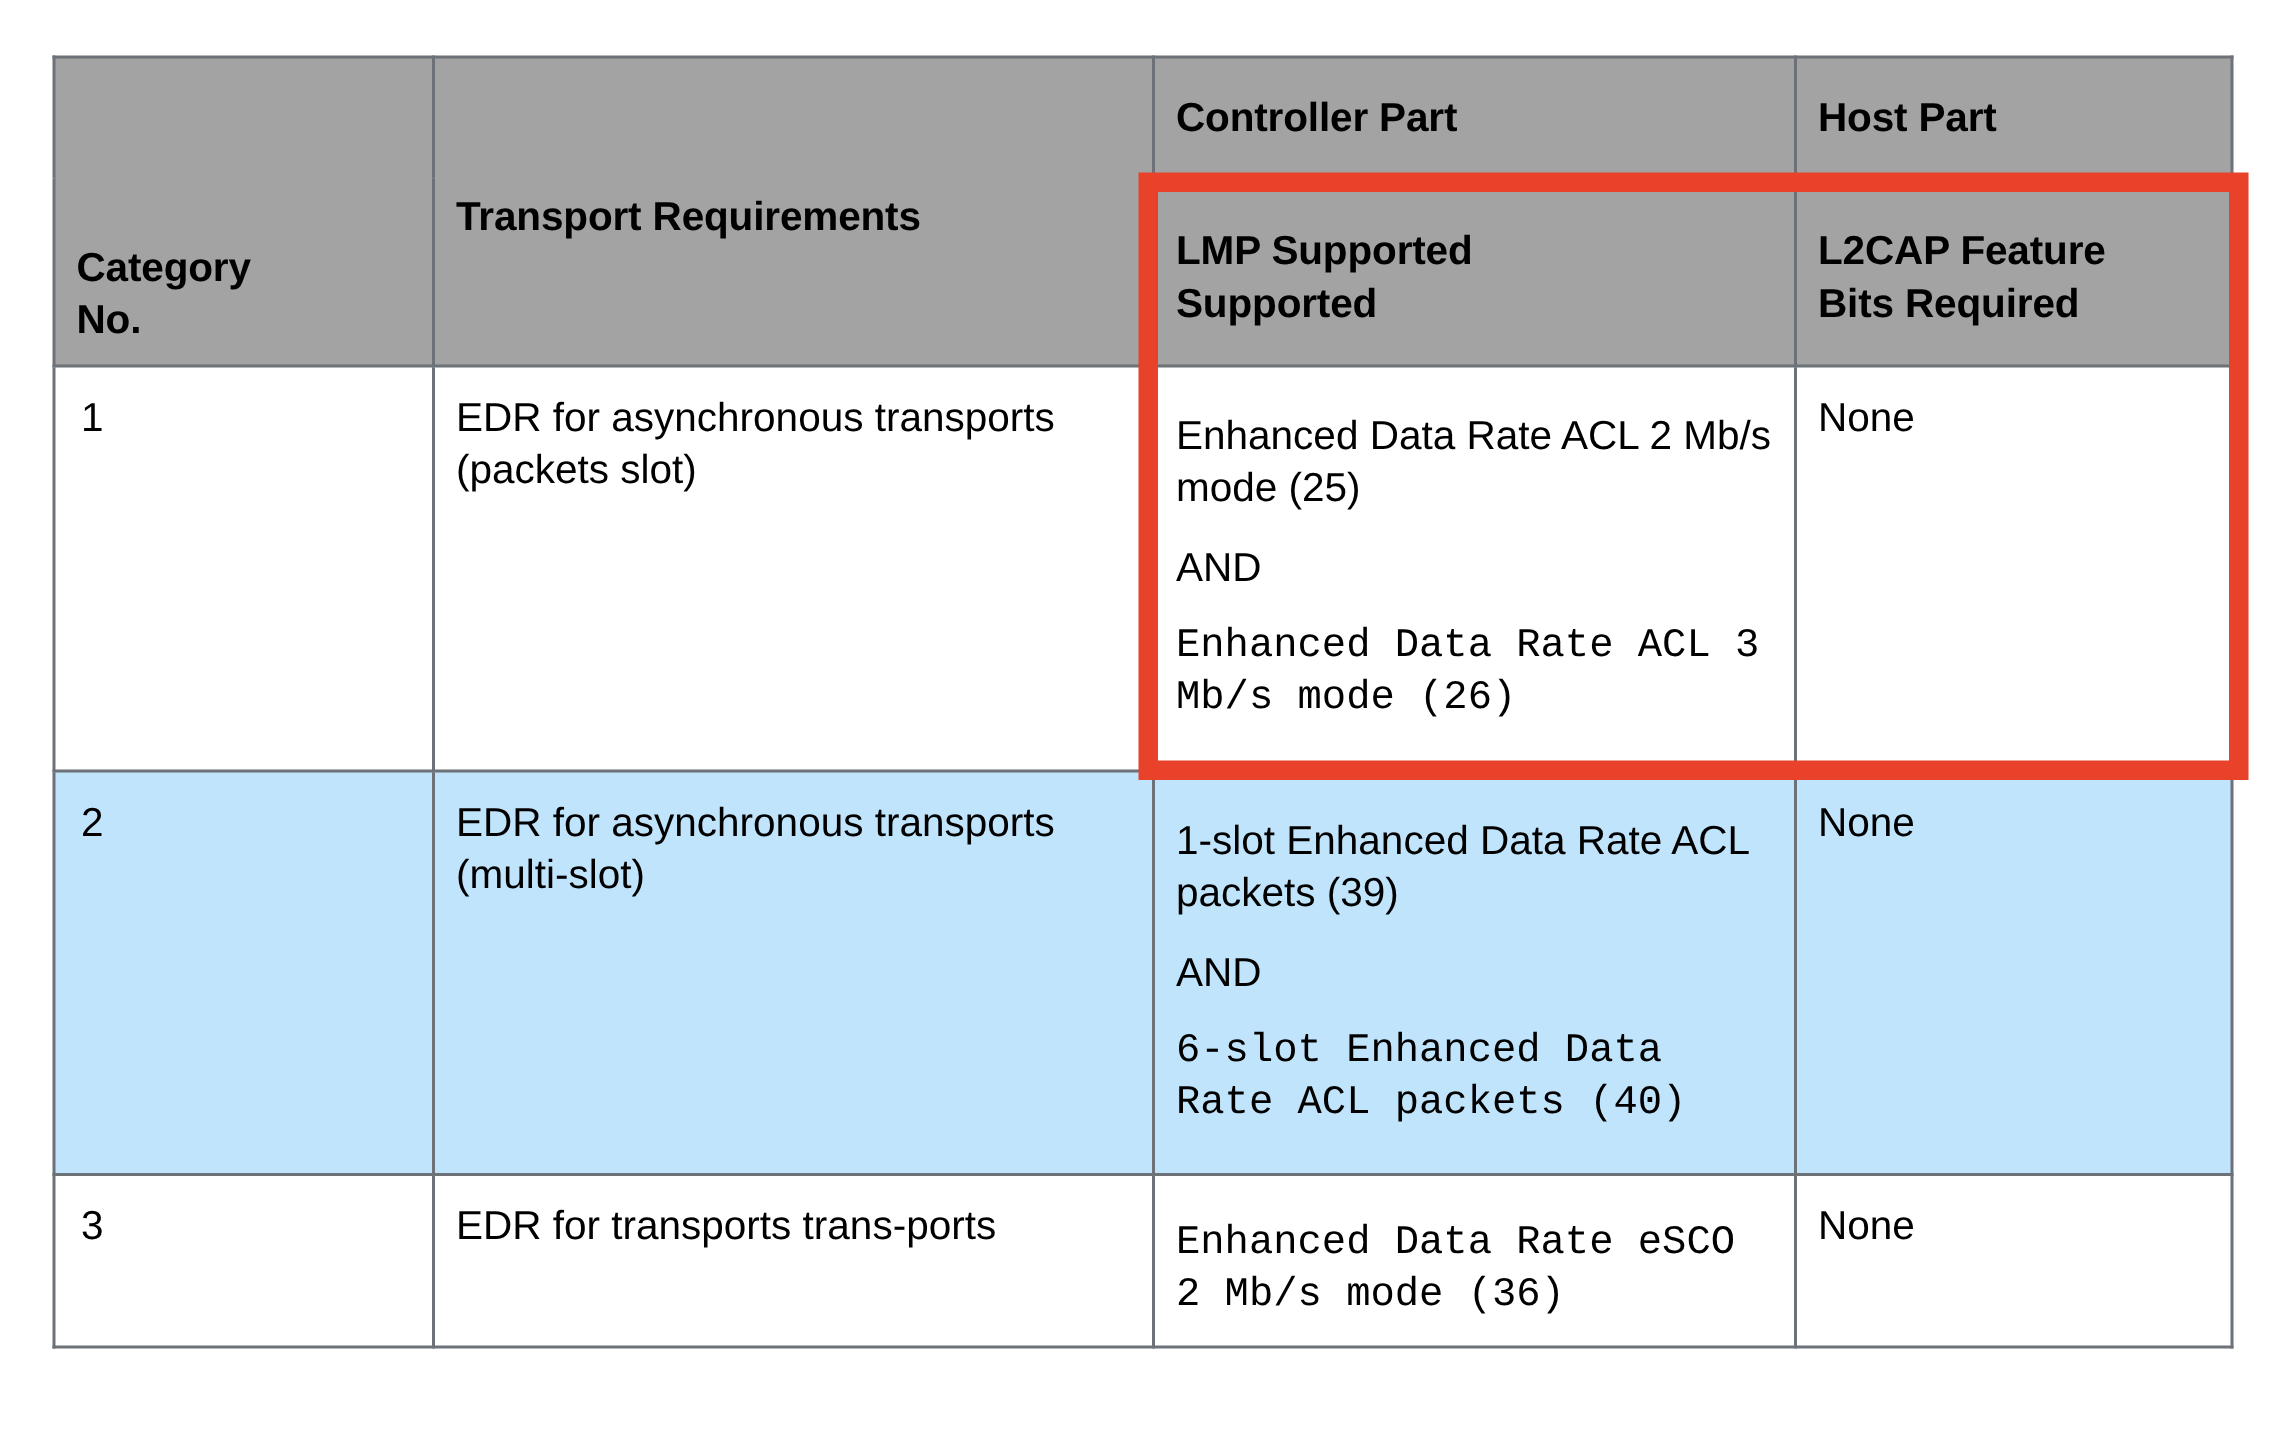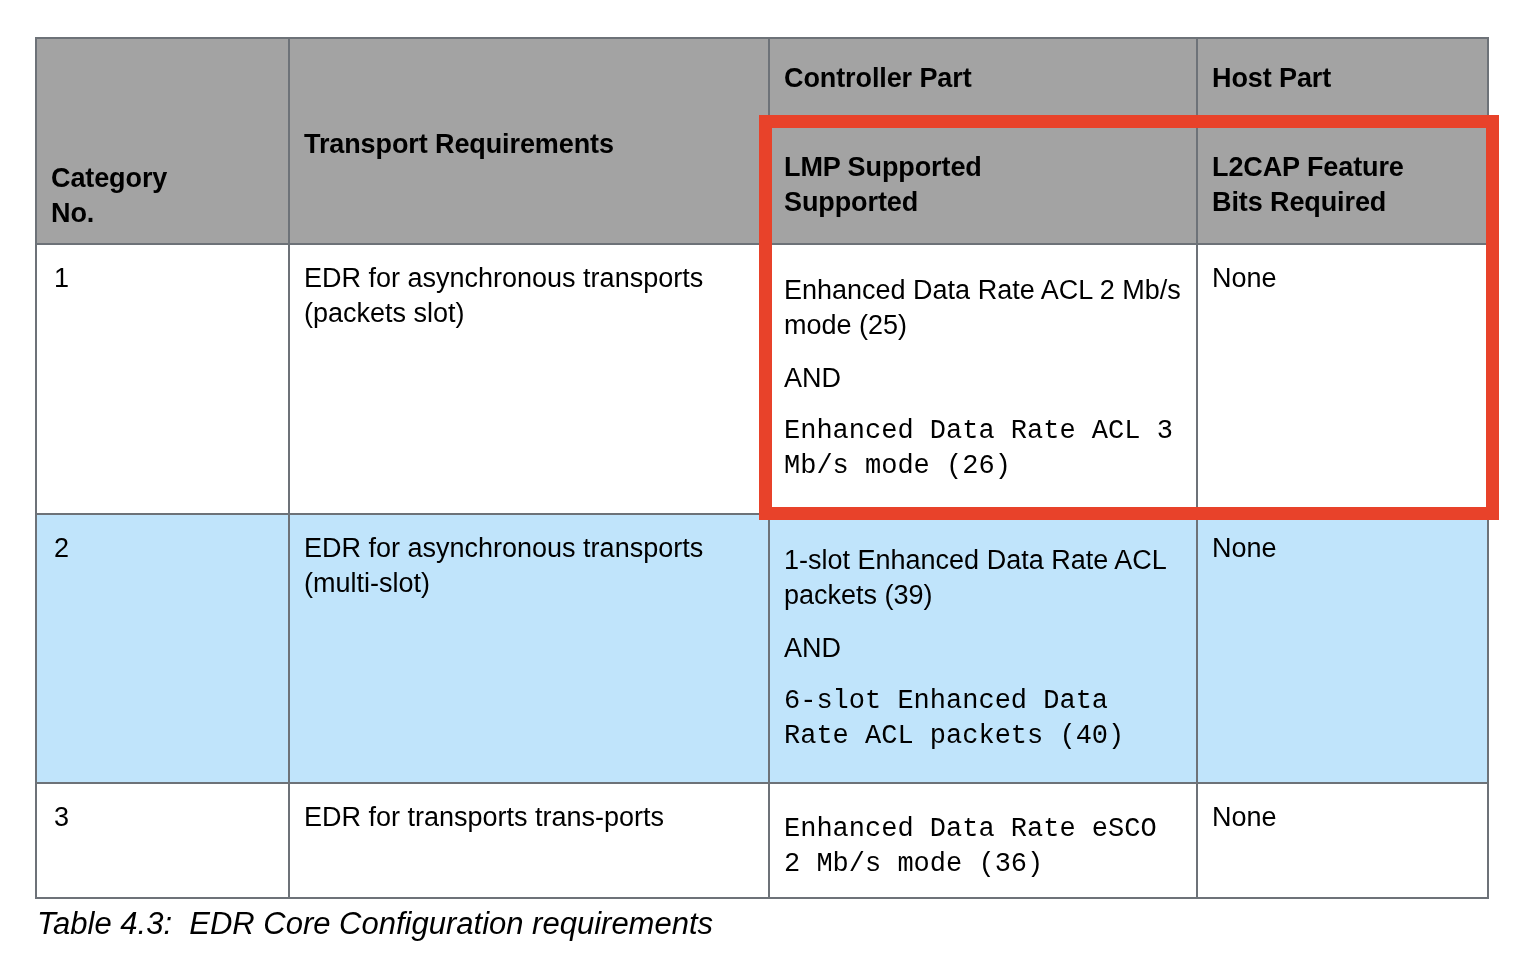--- a/index.html
+++ b/index.html
@@ -227,15 +227,14 @@
             <div class="cell-text">None</div>
           </td>
         </tr>
 
       </tbody>
     </table>
   </div>
 
   <div class="highlight-box"></div>
 
-  <div class="caption">Table 4.3:  EDR Core Configuration requirements</div>
 
 </div>
 
 </body></html>

